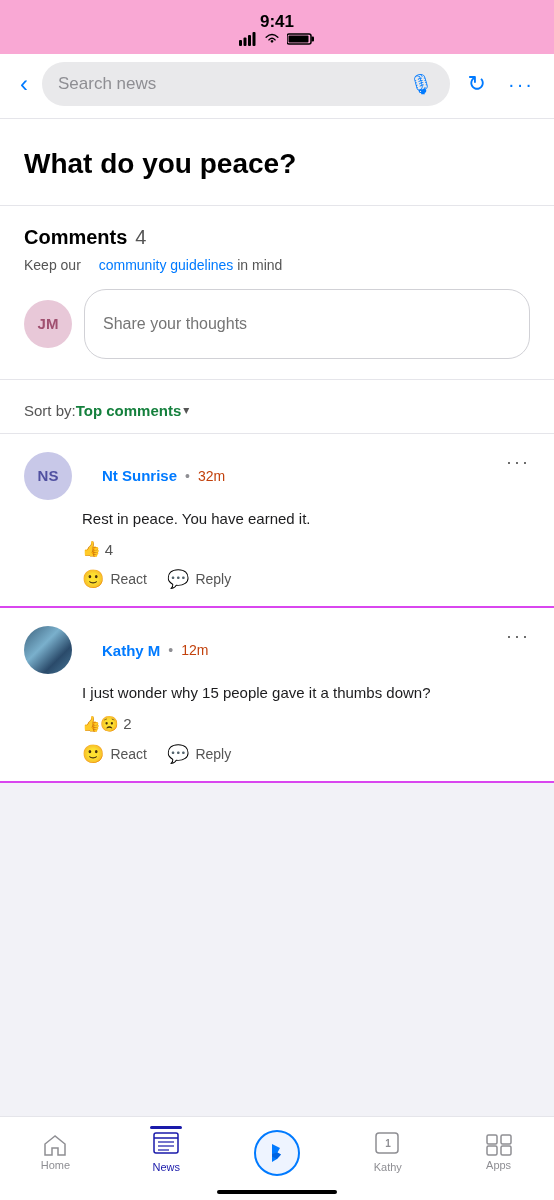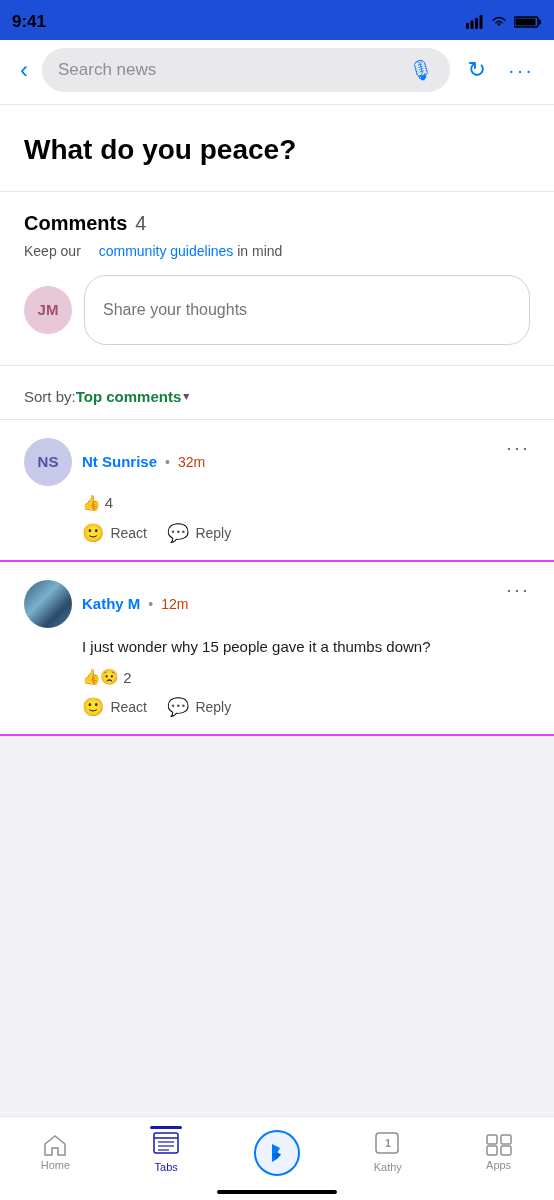--- a/index.html
+++ b/index.html
@@ -10,22 +10,23 @@
       font-family: -apple-system, BlinkMacSystemFont, 'Segoe UI', sans-serif;
       background: #f2f2f7;
       overflow-x: hidden;
     }
 
     
     .status-bar {
       display: flex;
       justify-content: space-between;
       align-items: center;
-      padding: 12px 12px 8px;
-      background: #1d4ed8;
+      padding: 12px 36px 8px;
+      background: #f9a8d4;
+      flex-direction: column;
     }
     .status-time {
       font-size: 17px;
       font-weight: 600;
       color: #000;
     }
     .status-icons {
       display: flex;
       align-items: center;
       gap: 6px;
@@ -213,20 +214,21 @@
     }
     .comment-user-info {
       display: flex;
       align-items: center;
       gap: 8px;
     }
     .comment-username {
       font-size: 15px;
       font-weight: 600;
       color: #007AFF;
+      margin-left: 20px;
     }
     .comment-dot {
       color: #8e8e93;
       font-size: 14px;
     }
     .comment-time {
       font-size: 14px;
       color: #c2410c;
     }
     .comment-more {
@@ -441,20 +443,21 @@
         <div class="avatar avatar-ns">NS</div>
         <div class="comment-user-info">
           <span class="comment-username">Nt Sunrise</span>
           <span class="comment-dot">•</span>
           <span class="comment-time">32m</span>
         </div>
       </div>
       <span class="comment-more">···</span>
     </div>
     <div class="comment-body">
+      <p class="comment-text">Rest in peace.  You have earned it.</p>
       <div class="reaction-row">
         <div class="thumbs-count">
           <span>👍</span>
           <span>4</span>
         </div>
       </div>
       <div class="action-row">
         <div class="action-btn">
           <span class="action-icon">🙂</span>
           <span>React</span>
@@ -519,21 +522,21 @@
     <div class="nav-news-icon">
       <div class="nav-news-bar"></div>
       <svg width="26" height="22" viewBox="0 0 26 22">
         <rect x="1" y="1" width="24" height="20" rx="2" stroke="#1a1aaa" stroke-width="1.5" fill="none"></rect>
         <line x1="1" y1="6" x2="25" y2="6" stroke="#1a1aaa" stroke-width="1.5"></line>
         <line x1="5" y1="10" x2="21" y2="10" stroke="#1a1aaa" stroke-width="1.2"></line>
         <line x1="5" y1="14" x2="21" y2="14" stroke="#1a1aaa" stroke-width="1.2"></line>
         <line x1="5" y1="18" x2="16" y2="18" stroke="#1a1aaa" stroke-width="1.2"></line>
       </svg>
     </div>
-    <span class="nav-label nav-label-active">Tabs</span>
+    <span class="nav-label nav-label-active">News</span>
   </div>
 
   <div class="nav-item">
     <div class="bing-circle">
       <svg width="26" height="26" viewBox="0 0 26 26">
         <path d="M8 4 L8 22 L13 19 L17 14.5 L13.5 12.5 L16 8 L8 4Z" fill="#007AFF"></path>
         <path d="M8 14 L13.5 12.5 L17 14.5 L13 19 L8 16.5Z" fill="#0055cc" opacity="0.6"></path>
       </svg>
     </div>
   </div>

